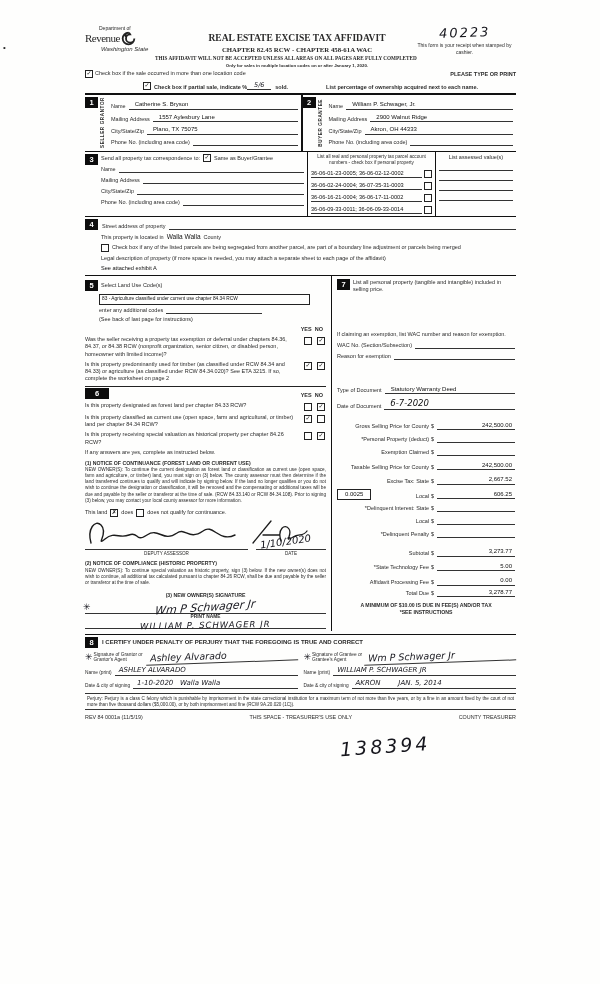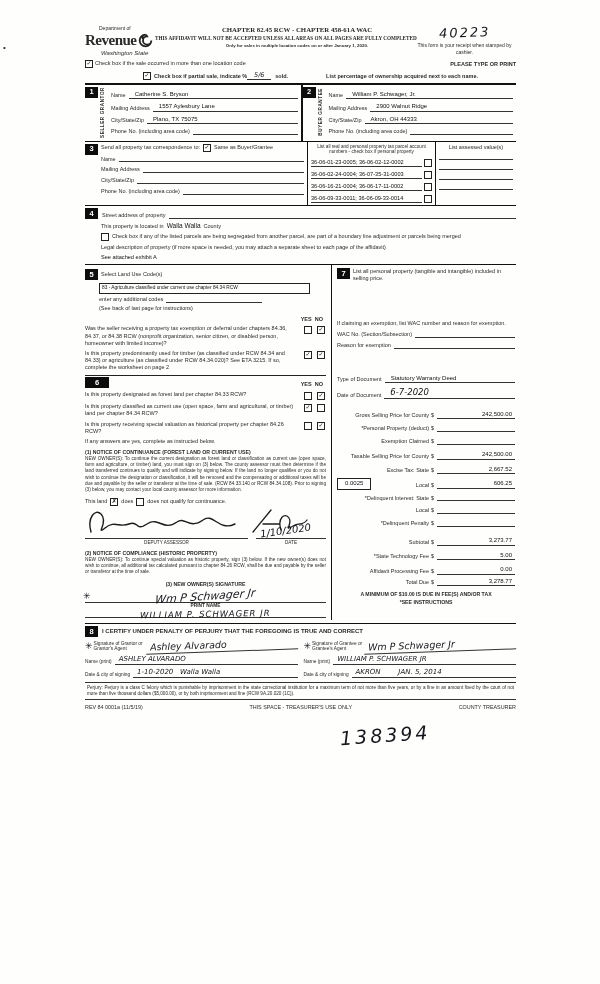--- a/index.html
+++ b/index.html
@@ -8,21 +8,21 @@
   .form{position:absolute;left:85px;top:25px;width:431px;font-size:5.5px;line-height:1.25;}
   .serif{font-family:"Liberation Serif",serif;}
   .b{font-weight:bold;}
   .hw{font-family:"DejaVu Sans",sans-serif;font-style:italic;color:#16161d;}
   .pre{white-space:pre;}
   
   .hdr{display:flex;}
   .logo{width:96px;}
   .logo-dept{font-size:5px;margin-left:14px;}
   .logo-row{display:flex;align-items:center;}
-  .logo-rev{font-size:15px;font-weight:bold;font-family:"Liberation Serif",serif;letter-spacing:-0.5px;}
+  .logo-rev{font-size:11px;font-weight:normal;font-family:"Liberation Serif",serif;letter-spacing:-0.5px;}
   .logo-state{font-size:6px;font-style:italic;margin-left:16px;}
   .hdr-c{width:232px;text-align:center;}
   .title{font-size:9.5px;font-weight:bold;margin-top:8px;}
   .chapter{font-size:6.8px;font-weight:bold;margin-top:1px;}
   .warning{font-size:5.2px;font-weight:bold;margin-top:1px;white-space:nowrap;margin-left:-26px;}
   .only{font-size:4.4px;font-weight:bold;margin-top:1px;}
   .hdr-r{flex:1;text-align:center;}
   .rcpt-num{font-size:13px;letter-spacing:2px;transform:rotate(-2deg);display:inline-block;}
   .rcpt-note{font-size:5px;margin-top:1px;}
   .cb{display:inline-block;width:6px;height:6px;border:1px solid #222;vertical-align:-1px;
@@ -129,20 +129,21 @@
         <div class="logo-dept">Department of</div>
         <div class="logo-row">
           <span class="logo-rev">Revenue</span>
           <svg width="17" height="15" viewBox="0 0 20 18">
             <path d="M10,2 a7,7 0 1,0 7,7 a5,5 0 1,1 -5,-5 a3,3 0 1,0 -4,4" fill="none" stroke="#222" stroke-width="2.2"></path>
           </svg>
         </div>
         <div class="logo-state">Washington State</div>
       </div>
       <div class="hdr-c">
+        <div class="title serif">REAL ESTATE EXCISE TAX AFFIDAVIT</div>
         <div class="chapter serif">CHAPTER 82.45 RCW - CHAPTER 458-61A WAC</div>
         <div class="warning serif">THIS AFFIDAVIT WILL NOT BE ACCEPTED UNLESS ALL AREAS ON ALL PAGES ARE FULLY COMPLETED</div>
         <div class="only">Only for sales in multiple location codes on or after January 1, 2020.</div>
       </div>
       <div class="hdr-r">
         <div class="hw rcpt-num">40223</div>
         <div class="rcpt-note">This form is your receipt when stamped by cashier.</div>
       </div>
     </div>
 

